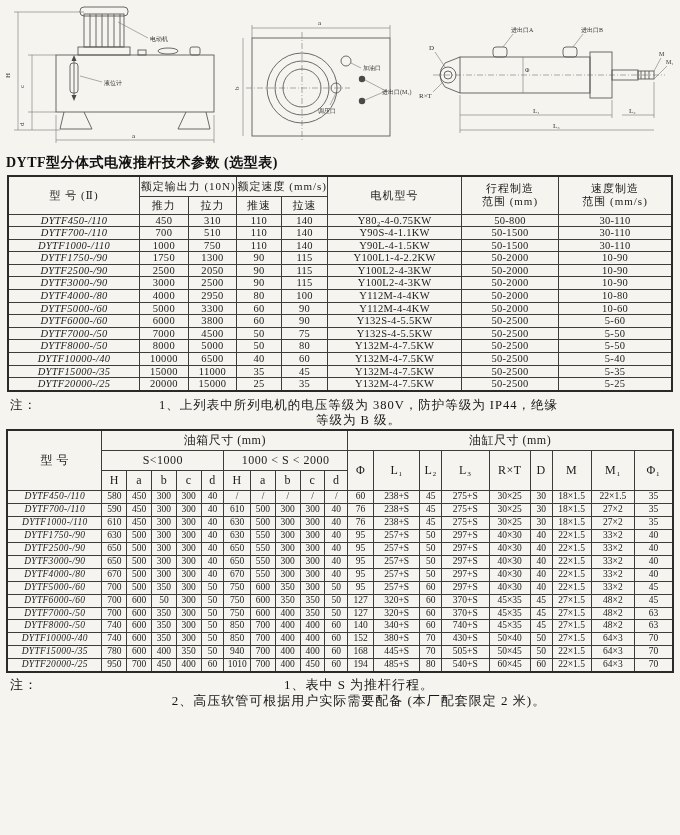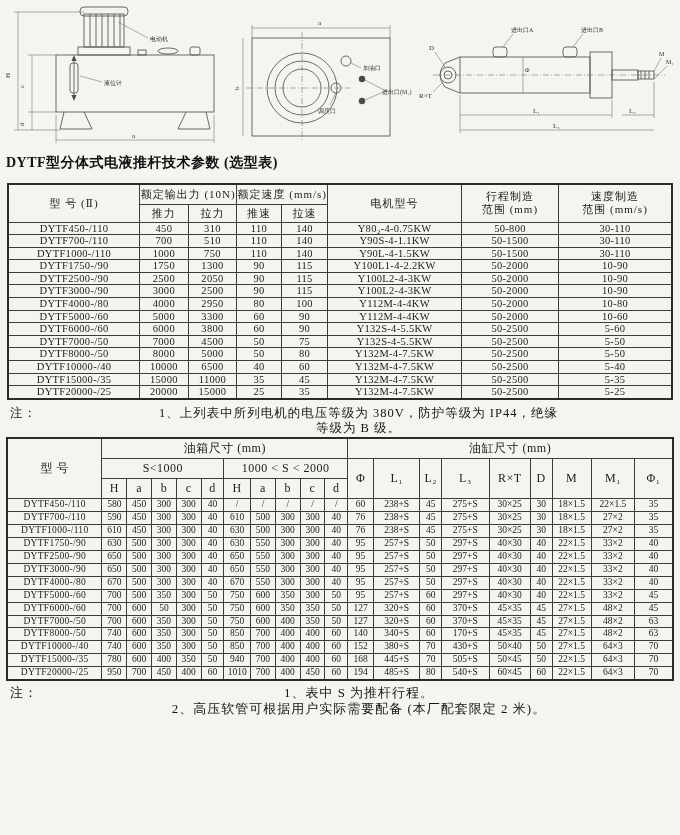--- a/index.html
+++ b/index.html
@@ -18,41 +18,41 @@
   .dline{stroke:#5a5a5a;stroke-width:0.9;fill:none;}
   .dthin{stroke:#777;stroke-width:0.6;fill:none;}
   .ddash{stroke:#777;stroke-width:0.6;fill:none;stroke-dasharray:6 2 1 2;}
   .dfill{fill:#4a4a4a;}
   .dlabel{font-family:"Liberation Serif",serif;font-size:7px;fill:#333;}
   .dlabel-sm{font-family:"Liberation Serif",serif;font-size:6px;fill:#333;}
 
   
   .sec-title{
     font-weight:bold;font-size:14px;letter-spacing:0.5px;
-    padding:4px 0 11px 6px;color:#111;
+    padding:4px 0 3px 6px;color:#111;
   }
 
   
   table{border-collapse:collapse;table-layout:fixed;background:transparent;}
   th,td{
     border:1px solid #3c3c3c;
     text-align:center;vertical-align:middle;
     overflow:hidden;white-space:nowrap;
   }
   .tbl1{width:666px;margin:0 auto 0 7px;border:2px solid #2a2a2a;}
   .tbl1 th{font-weight:normal;font-size:11px;padding:1px 0;letter-spacing:1px;}
   .tbl1 th.two-line{white-space:pre-line;line-height:1.25;}
   .tbl1 td{font-size:10.5px;padding:0 1px;height:11.6px;line-height:11.6px;letter-spacing:0.3px;}
   .tbl1 .h1{height:20px;}
   .tbl1 .h2{height:18px;}
 
   .tbl2{width:668px;margin:2px auto 0 6px;border:2px solid #2a2a2a;}
   .tbl2 th{font-weight:normal;font-size:12px;padding:0;letter-spacing:0.5px;height:19px;line-height:19px;}
   .tbl2 td{font-size:9.5px;padding:0;height:11.9px;line-height:11.9px;}
-  .model-cell{letter-spacing:0.3px;}
+  .model-cell{letter-spacing:0.3px;font-style:italic;}
 
   
   .notes{display:flex;padding:6px 0 0 10px;font-size:12.5px;line-height:14.8px;letter-spacing:1px;color:#161616;}
   .notes .prefix{flex:0 0 auto;white-space:nowrap;}
   .notes .items{flex:1 1 auto;}
   .note-item{white-space:pre-line;text-align:center;}
   .notes2{font-size:13px;line-height:15.5px;padding-top:4px;}
 </style>
 </head>
 <body>
@@ -661,21 +661,21 @@
           <td>300</td>
           <td>50</td>
           <td>850</td>
           <td>700</td>
           <td>400</td>
           <td>400</td>
           <td>60</td>
           <td>140</td>
           <td>340+S</td>
           <td>60</td>
-          <td>170+S</td>
+          <td>740+S</td>
           <td>45×35</td>
           <td>45</td>
           <td>27×1.5</td>
           <td>48×2</td>
           <td>63</td>
         </tr>
         <tr>
           <td class="model-cell">DYTF10000-/40</td>
           <td>740</td>
           <td>600</td>

